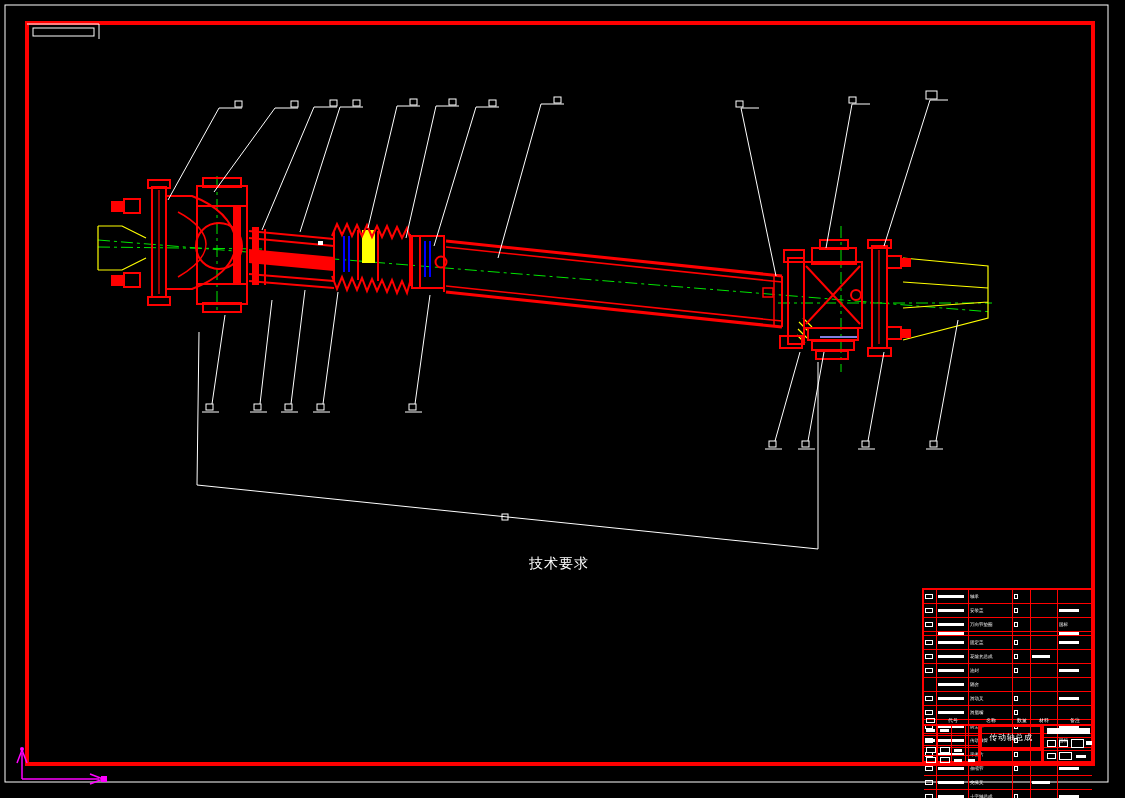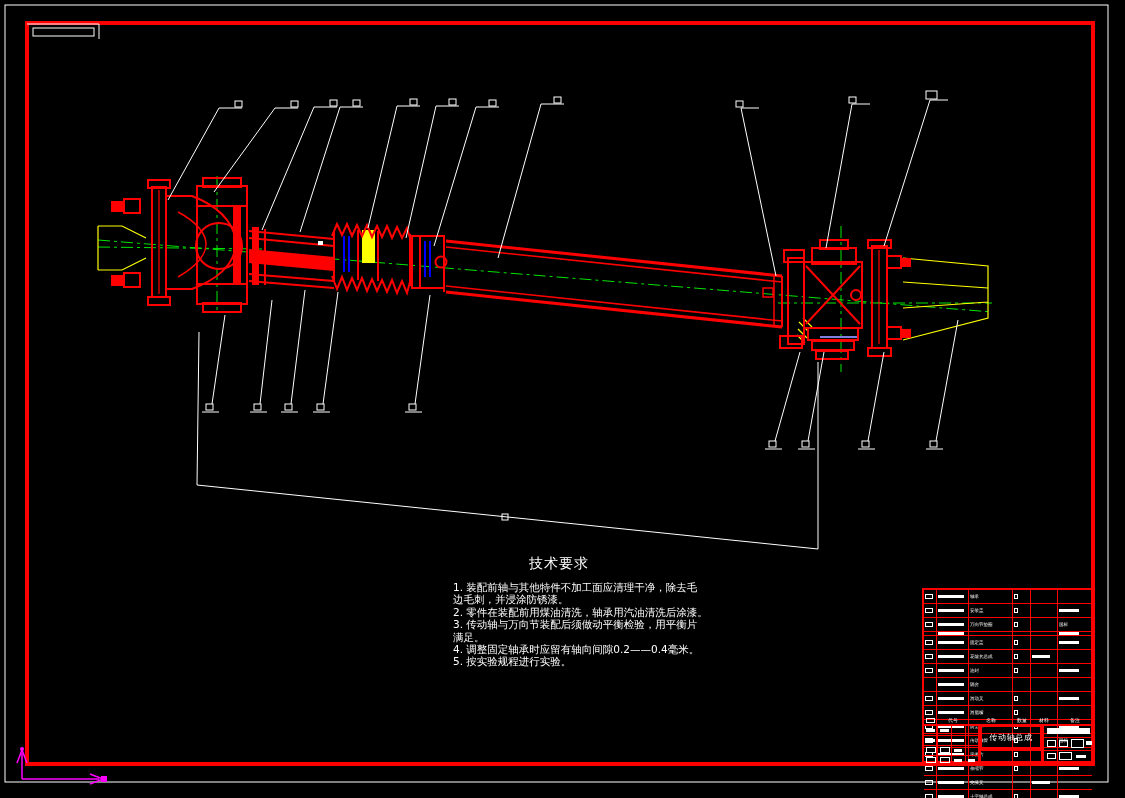--- a/index.html
+++ b/index.html
@@ -227,29 +227,20 @@
     <rect x="930" y="441" width="7" height="6"></rect>
   </g>
 
   <g stroke="#ffffff" stroke-width="1" fill="none">
     <path d="M199,332 L197,485 L818,549 L818,362"></path>
     <rect x="502" y="514" width="6" height="6"></rect>
   </g>
 </svg>
 
   <div class="tech-title">技术要求</div>
-  <div class="tech-body">
-    <div>1. 装配前轴与其他特件不加工面应清理干净，除去毛</div>
-    <div>边毛刺，并浸涂防锈漆。</div>
-    <div>2. 零件在装配前用煤油清洗，轴承用汽油清洗后涂漆。</div>
-    <div>3. 传动轴与万向节装配后须做动平衡检验，用平衡片</div>
-    <div>满足。</div>
-    <div>4. 调整固定轴承时应留有轴向间隙0.2——0.4毫米。</div>
-    <div>5. 按实验规程进行实验。</div>
-  </div>
 
   <div class="bom">
     <div class="bom-rows">
         <div class="bom-row">
           <div class="bom-cell c1">
             <span class="wbox" style="width: 8px; height: 5px;"></span>
           </div>
           <div class="bom-cell c2">
             <span class="wbar" style="width: 26px; height: 3px;"></span>
           </div>

